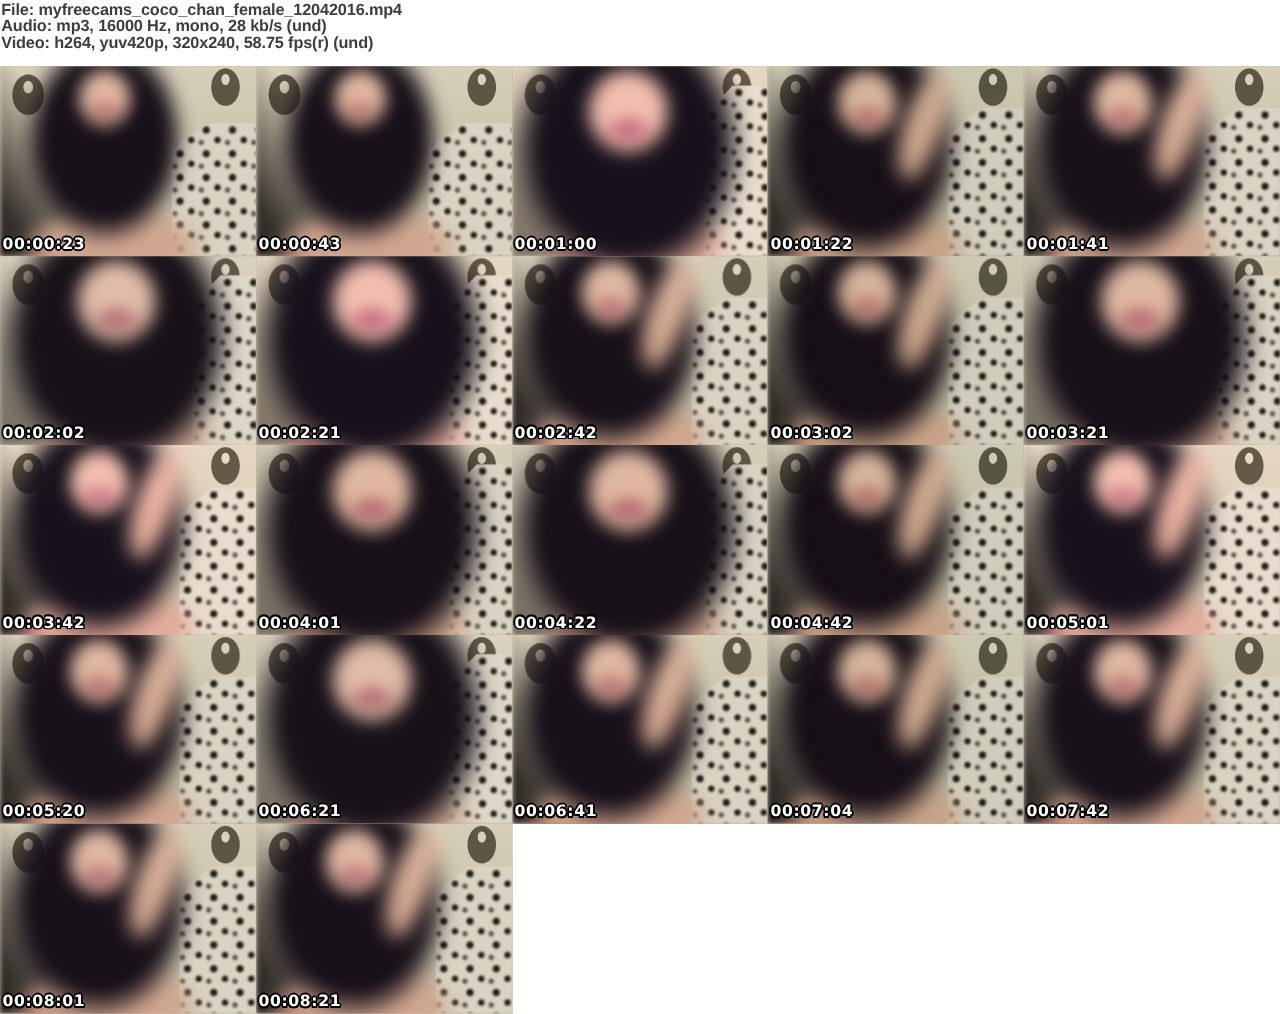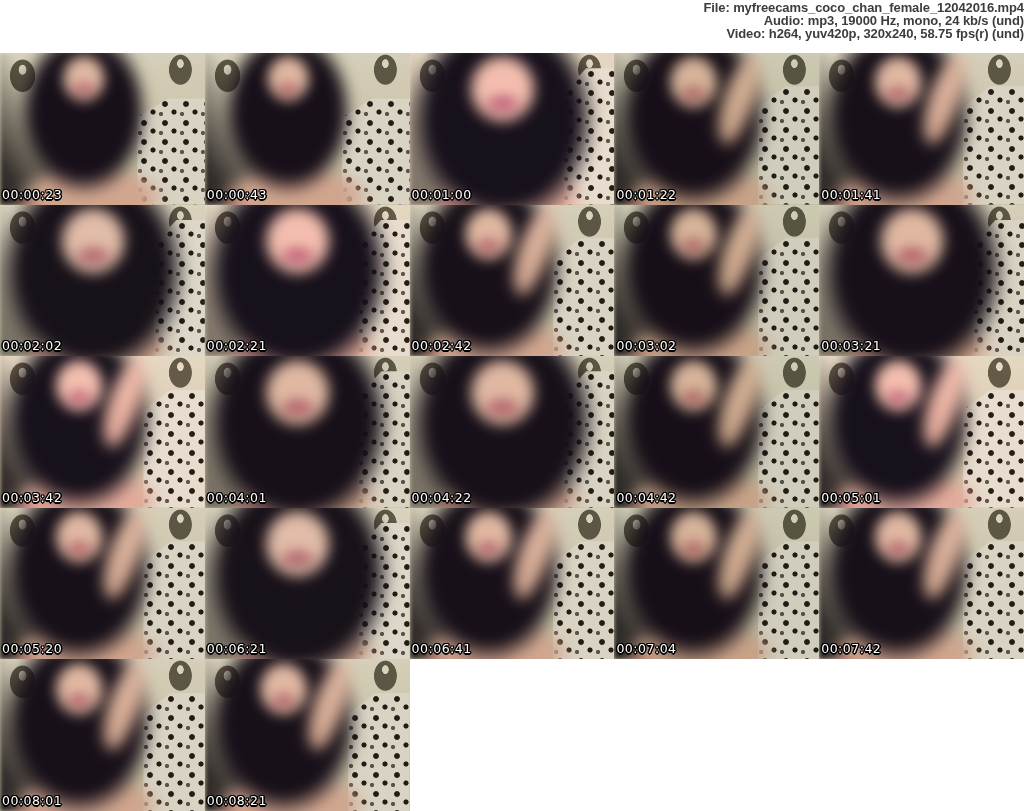--- a/index.html
+++ b/index.html
@@ -7,21 +7,21 @@
   body{font-family:"Liberation Sans","DejaVu Sans",sans-serif}
 
   
   .info{
     height:53px;width:1024px;
     background:var(--c-header-bg,#fff);
     color:var(--c-header-text,#3d3d3d);
     font-weight:bold;font-size:13px;line-height:13px;
     letter-spacing:-0.1px;
     padding:1px 0 0 1px;
-    white-space:nowrap;overflow:hidden;text-align:right;
+    white-space:nowrap;overflow:hidden;
   }
 
   
   .grid{
     display:grid;
     grid-template-columns:repeat(5,204.8px);
     grid-template-rows:repeat(5,151.6px);
     width:1024px;height:758px;
   }
   .thumb{position:relative;overflow:hidden;background:#b8af96}
@@ -71,36 +71,36 @@
   .v-close{--fx:46%;--faceW:23%;--faceH:32%;--faceY:27%;--hairW:55%;--hairH:86%;--hairY:44%;--leo:25%;--leoTop:10%;--sofa:.45}
   .v-arm  {--fx:40%;--faceW:17%;--faceH:25%;--faceY:23%;--hairW:44%;--hairH:74%;--hairY:42%;--leo:30%;--leoTop:22%}
 
   
   .thumb:nth-child(4n+3)  .scene{filter:hue-rotate(-10deg) brightness(1.05) saturate(1.08)}
   .thumb:nth-child(5n+4)  .scene{filter:hue-rotate(6deg) brightness(.97)}
   .thumb:nth-child(11n+6) .scene{filter:saturate(.9) brightness(1.02)}
 
   
   .ts{position:absolute;left:2px;bottom:3px;
-    font-family:"DejaVu Sans",sans-serif;font-weight:normal;font-size:12.5px;
+    font-family:"DejaVu Sans",sans-serif;font-weight:bold;font-size:12.5px;
     color:var(--c-timestamp-text,#fff);letter-spacing:.5px;
     text-shadow:
       -1.5px 0 var(--c-timestamp-outline,#000), 1.5px 0 var(--c-timestamp-outline,#000),
       0 -1.5px var(--c-timestamp-outline,#000), 0 1.5px var(--c-timestamp-outline,#000),
       -1px -1px var(--c-timestamp-outline,#000), 1px -1px var(--c-timestamp-outline,#000),
       -1px 1px var(--c-timestamp-outline,#000), 1px 1px var(--c-timestamp-outline,#000);
   }
 </style>
 </head>
 <body>
 
 <div class="sheet">
   <header class="info">
     <div>File: myfreecams_coco_chan_female_12042016.mp4</div>
-    <div>Audio: mp3, 19000 Hz, mono, 24 kb/s (und)</div>
+    <div>Audio: mp3, 16000 Hz, mono, 28 kb/s (und)</div>
     <div>Video: h264, yuv420p, 320x240, 58.75 fps(r) (und)</div>
   </header>
   <div class="grid" id="grid">
       <div class="thumb">
         <div class="scene v-wide">
           <div class="leopard"></div>
           <div class="figure"></div>
         </div>
         <span class="ts">00:00:23</span>
       </div>

